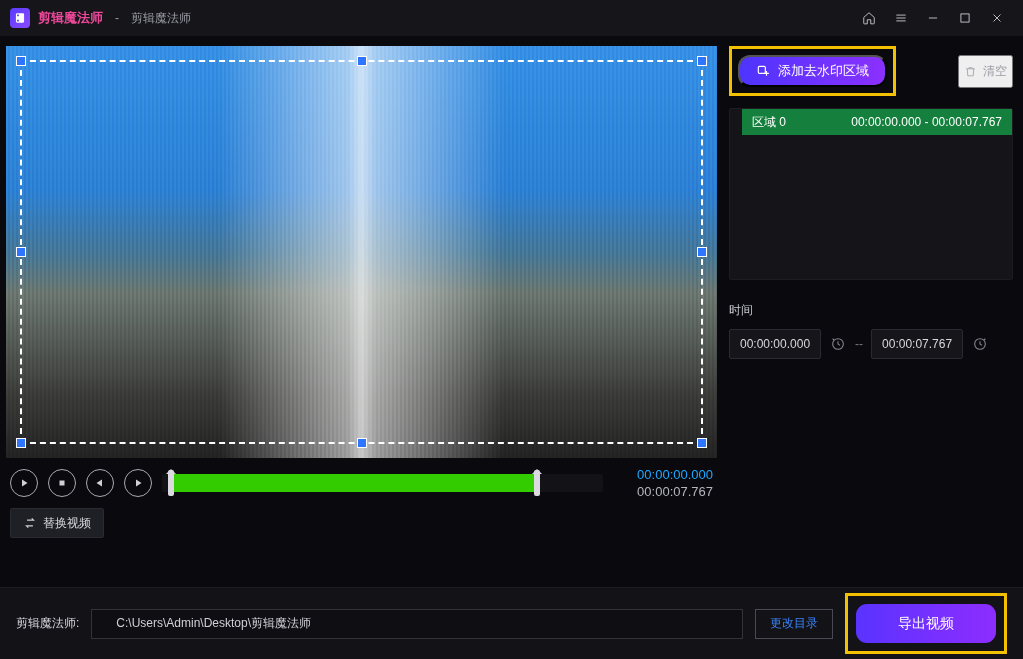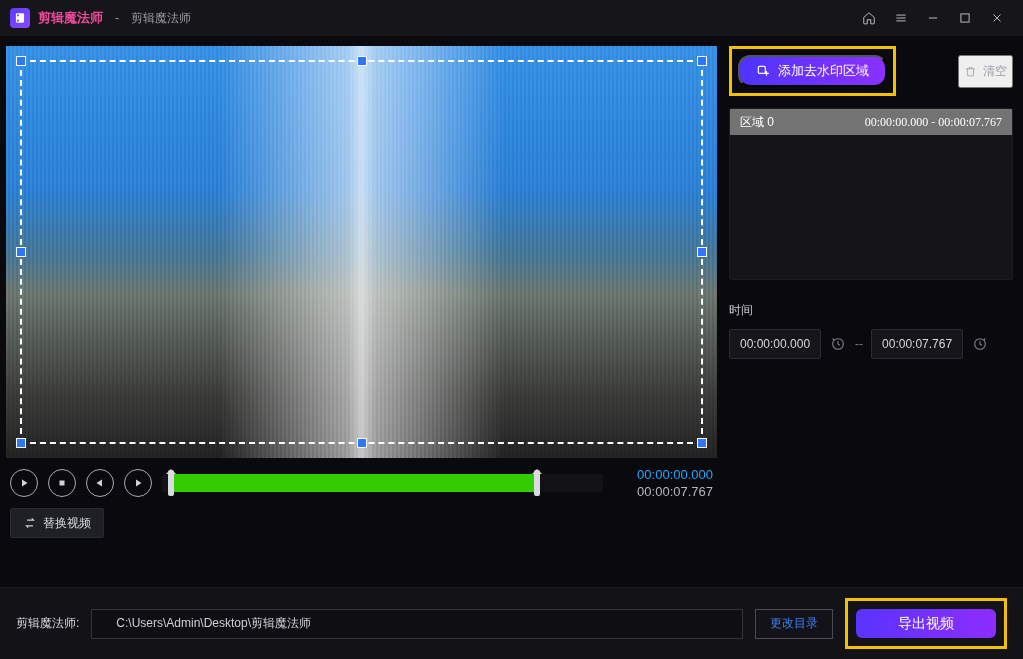--- a/index.html
+++ b/index.html
@@ -69,38 +69,38 @@
   .replace-btn svg{ width:14px; height:14px; fill:#cfcfd8;}
   
   .r-top{ display:flex; align-items:center; gap:10px; }
   .highlight-wrap{ border:3px solid var(--highlight); padding:6px; display:inline-block;}
   .add-btn{ display:inline-flex; align-items:center; gap:8px; height:32px; padding:0 16px; border-radius:12px; background:linear-gradient(90deg,#4e34ff,#8b30ff); color:#fff; font-size:13px; cursor:pointer;}
   .add-btn svg{ width:14px; height:14px; stroke:#fff; fill:none; stroke-width:2;}
   .clear-btn{ margin-left:auto; display:inline-flex; align-items:center; gap:6px; color:#9c9ca6; font-size:12px; cursor:pointer; padding:6px 4px;}
   .clear-btn svg{ width:13px; height:13px; stroke:#9c9ca6; fill:none; stroke-width:1.5;}
   .region-list{ margin-top:12px; height:172px; background:#151519; border:1px solid #1c1c22; border-radius:2px; overflow:auto;}
   .region-row{ display:flex; align-items:center; height:26px; padding:0 10px; font-size:12px;}
-  .region-row.active{ background:#737373; color:#fff;}
+  .region-row.active{ background:#15803d; color:#fff;margin-left:12px;}
   .region-row .rname{ flex:0 0 auto;}
-  .region-row .rtime{ margin-left:auto; font-variant-numeric:tabular-nums;font-family:Liberation Serif, serif;}
+  .region-row .rtime{ margin-left:auto; font-variant-numeric:tabular-nums;}
   .edit-block{ margin-top:22px;}
   .edit-title{ font-size:14px; font-weight:600; color:#eee;}
   .edit-sub{ font-size:12px; color:#c8c8d0; }
   .time-row{ display:flex; align-items:center; gap:8px; margin-top:10px;}
   .time-input{ display:flex; align-items:center; gap:6px; background:#15151a; border:1px solid #2a2a33; height:30px; padding:0 10px; border-radius:2px; font-size:12px; color:#d8d8de; font-variant-numeric:tabular-nums;}
   .time-row .icon{ width:18px; height:18px; display:flex; align-items:center; justify-content:center; color:#9a9aa4;}
   .time-row .sep{ color:#787884; font-size:12px;}
   .time-row svg{ width:16px; height:16px; stroke:#868692; fill:none; stroke-width:1.6;}
   
   .bottom{ height:72px; background:#121217; border-top:1px solid #1c1c22; display:flex; align-items:center; padding:0 16px; gap:12px;}
   .b-label{ font-size:12px; color:#d5d5dc; white-space:nowrap;}
   .b-path{ flex:1; height:30px; border:1px solid #323239; background:#0f0f13; color:#cfcfd6; padding:0 24px; font-size:12px; display:flex; align-items:center; overflow:hidden; white-space:nowrap;}
   .b-btn{ height:30px; padding:0 14px; border:1px solid #4a4a54; background:#121217; color:#3b82f6; font-size:12px; display:flex; align-items:center; cursor:pointer;}
   .export-wrap{ margin-left:auto; border:3px solid var(--highlight); padding:8px;}
-  .export-btn{ height:29px; padding:0 42px; border:none; background:linear-gradient(90deg,#5a33ff,#8d2dff); color:#fff; font-size:14px; font-weight:500; border-radius:6px; display:flex; align-items:center; justify-content:center; cursor:pointer;}
+  .export-btn{ height:39px; padding:0 42px; border:none; background:linear-gradient(90deg,#5a33ff,#8d2dff); color:#fff; font-size:14px; font-weight:500; border-radius:11px; display:flex; align-items:center; justify-content:center; cursor:pointer;}
 </style>
 </head>
 <body>
 
 <div class="app">
 
   <div class="titlebar">
     <div class="left">
       <div class="logo">
         <svg viewBox="0 0 24 24">

